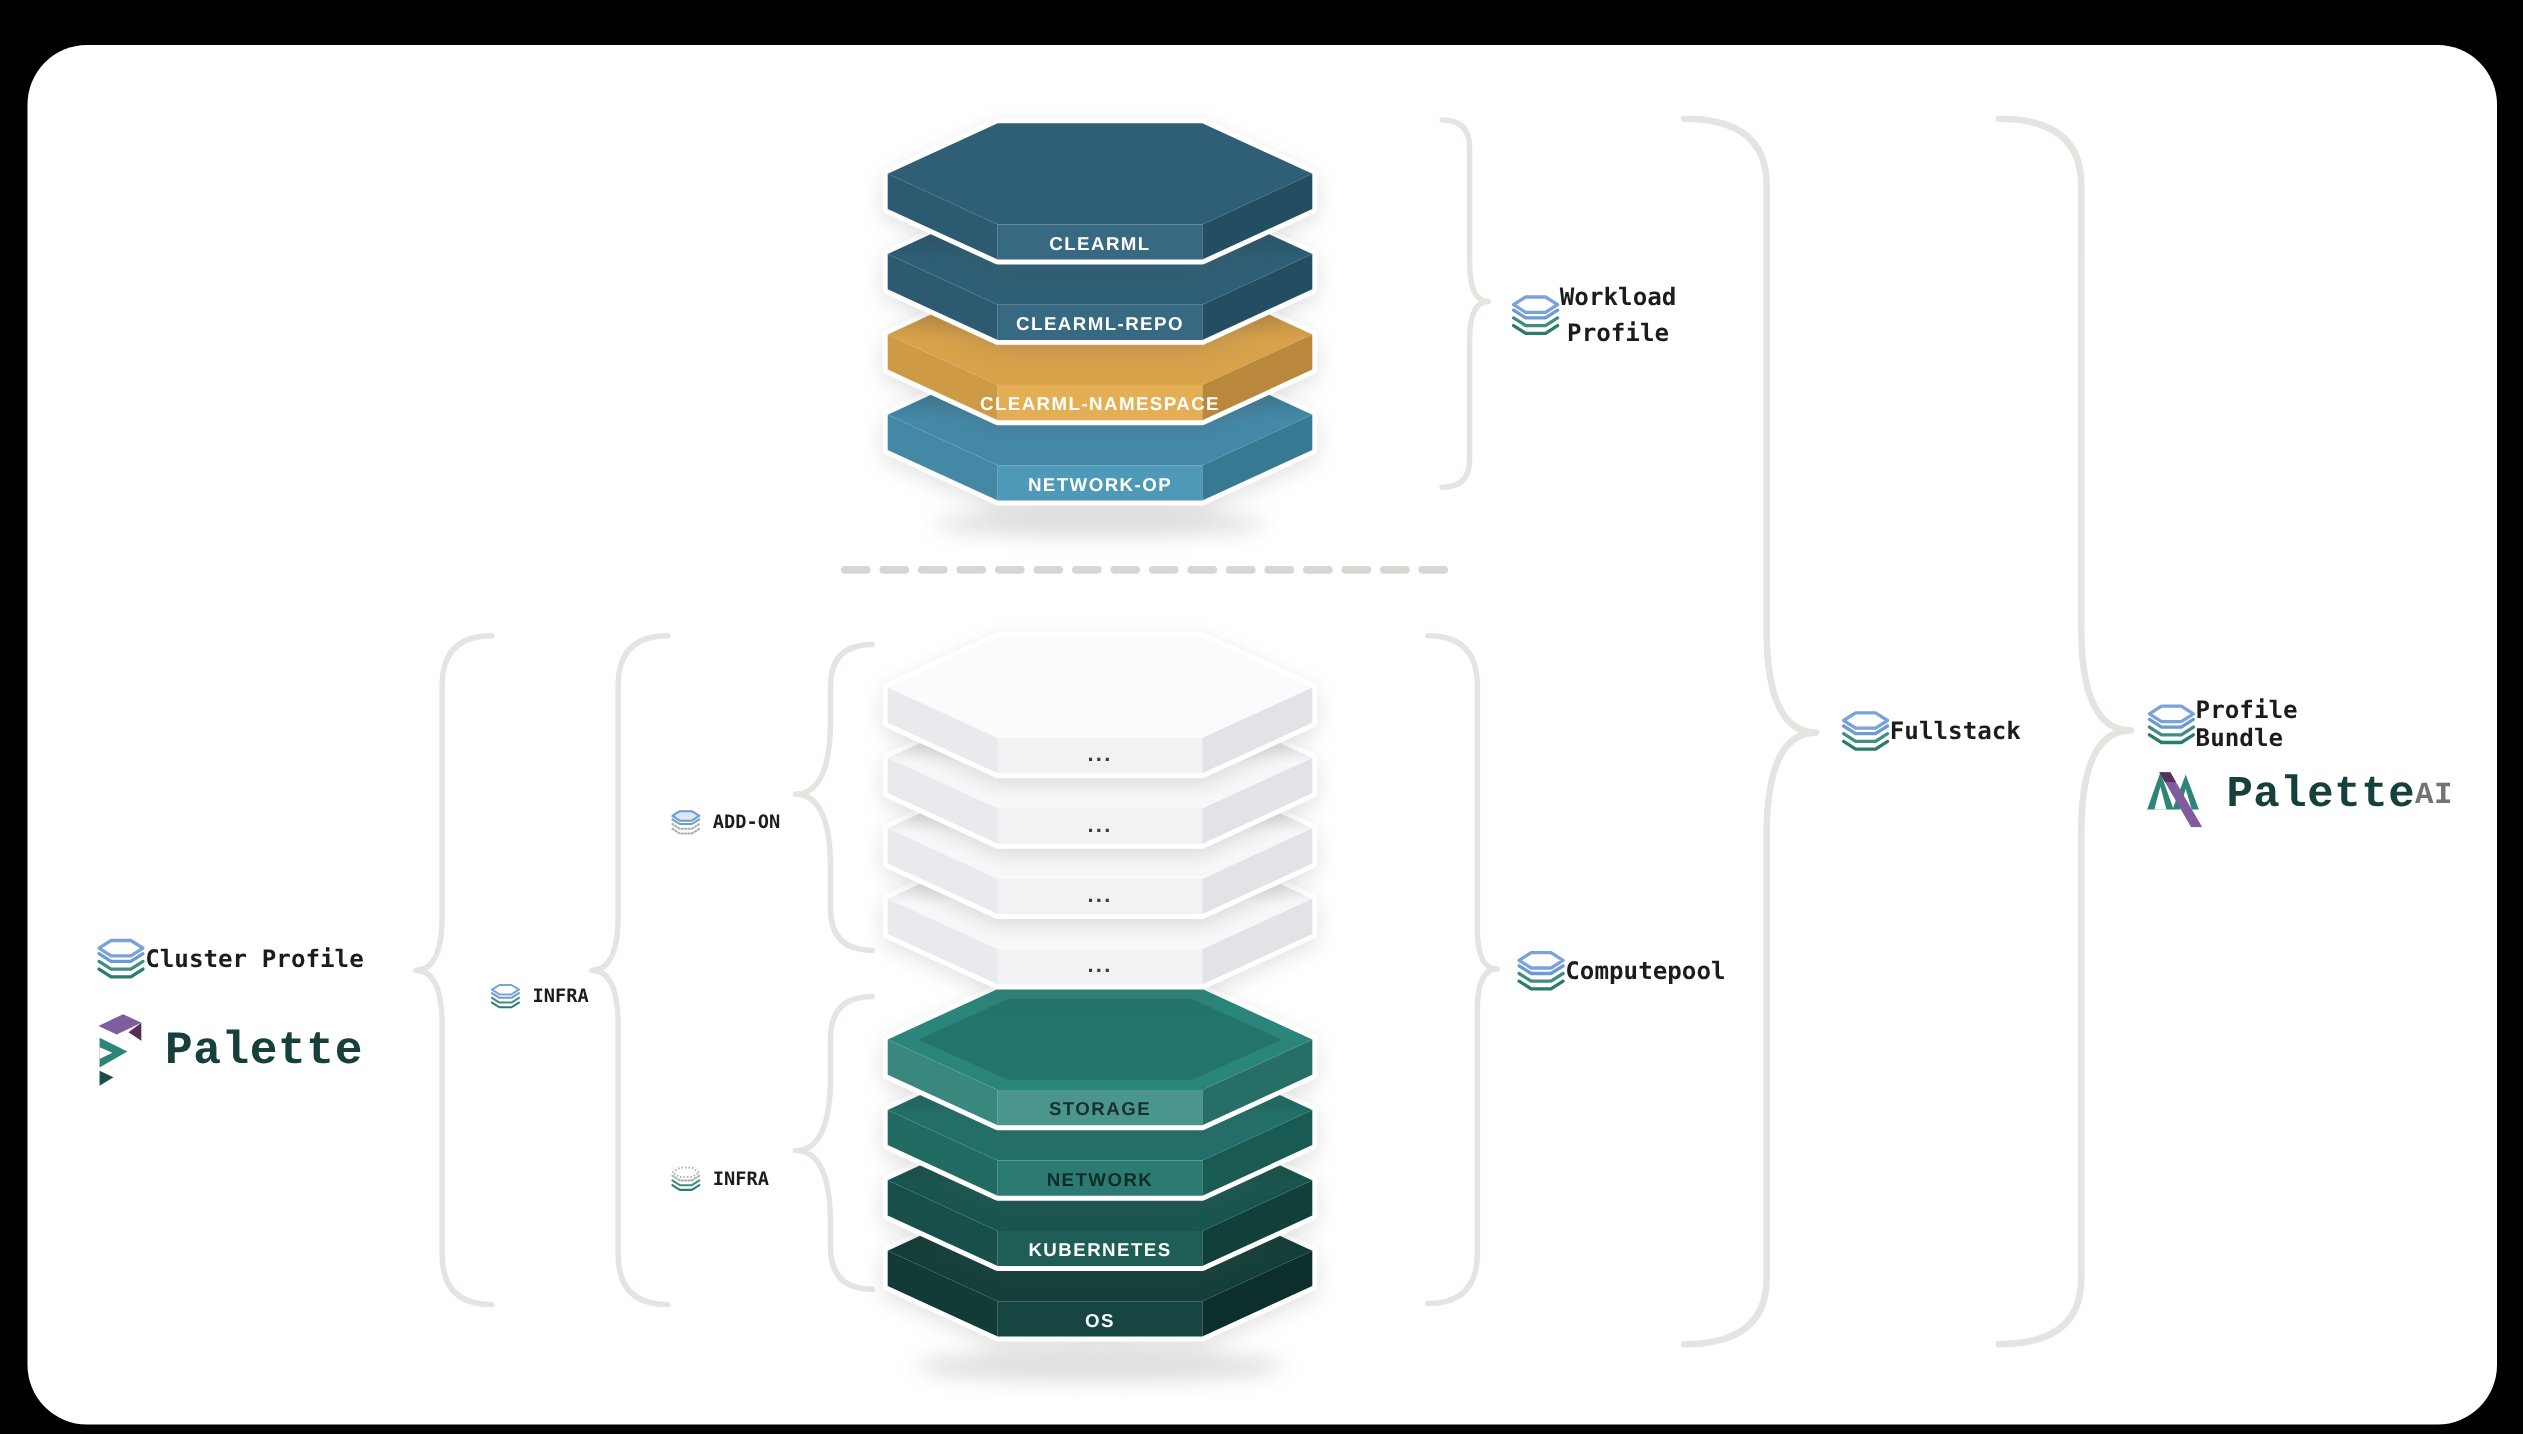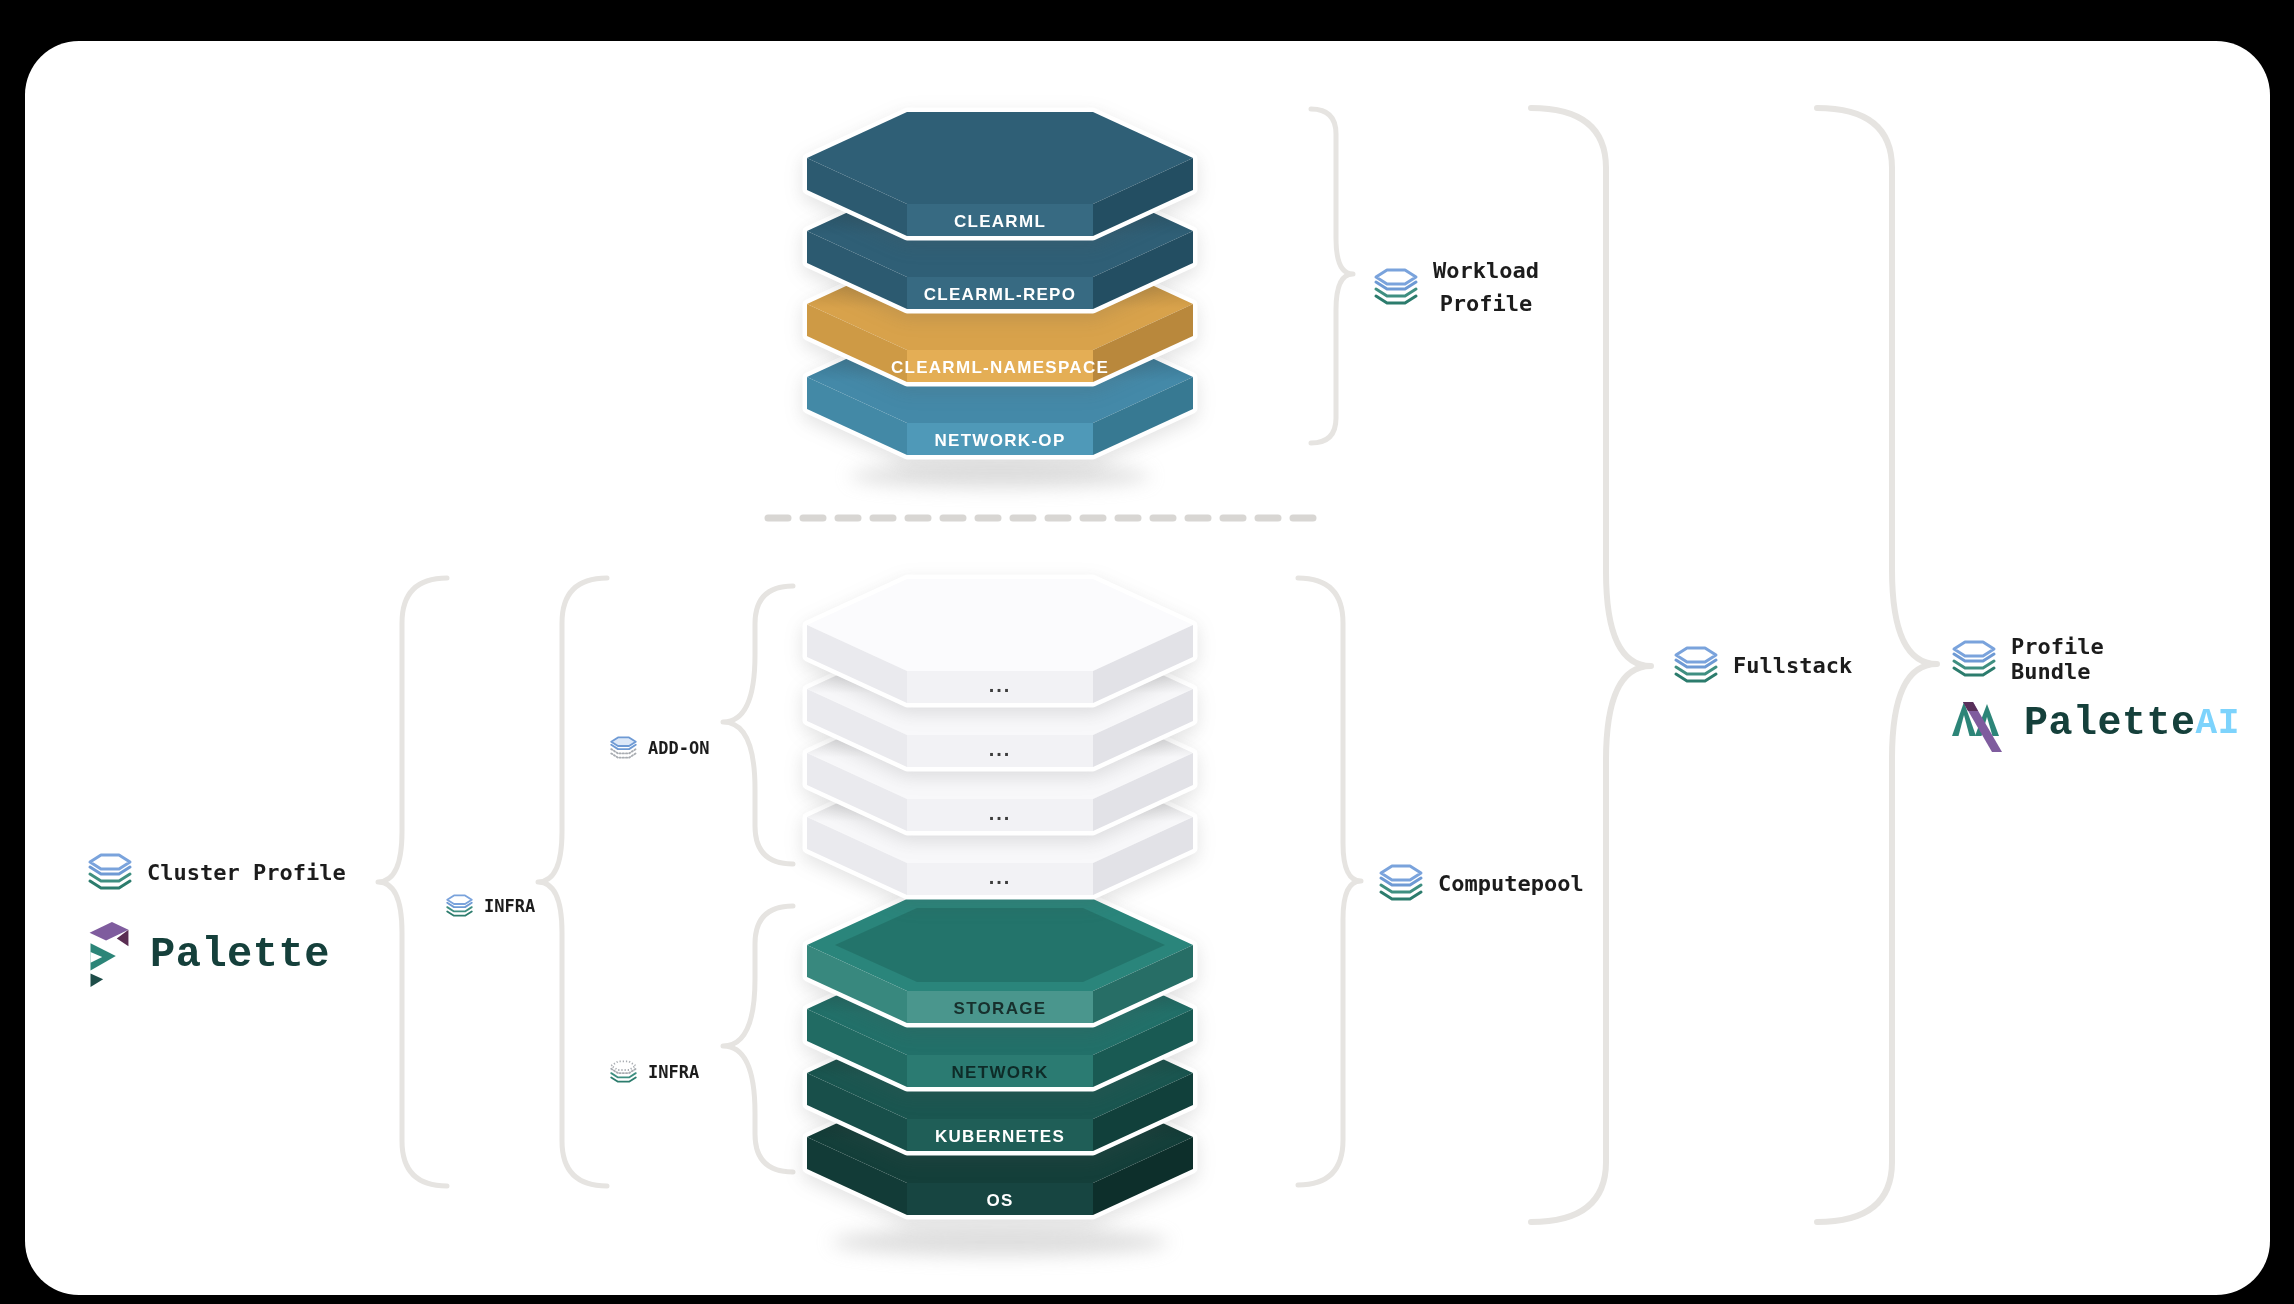--- a/index.html
+++ b/index.html
@@ -3,30 +3,30 @@
 <meta charset="utf-8">
 <style>
   html,body{margin:0;padding:0;background:#000;}
   body{width:2294px;height:1304px;position:relative;overflow:hidden;font-family:"DejaVu Sans Mono",monospace;}
   #root{position:absolute;left:0;top:16px;width:2030px;height:1304px;}
   .canvas{position:absolute;left:25px;top:25px;width:2245px;height:1254px;background:#ffffff;border-radius:54px;}
   #overlay{position:absolute;left:0;top:0;width:2294px;height:1304px;pointer-events:none;}
   .stack{position:absolute;width:386px;}
   .plate{position:absolute;left:0;filter:drop-shadow(0 6px 9px rgba(80,80,80,0.16));}
   .lbl{position:absolute;display:flex;align-items:center;color:#1c1c1c;font-weight:bold;}
-  .big{font-size:22px;gap:15px;}
+  .big{font-size:22px;}
   .small{font-size:17px;gap:11px;margin-top:27px;}
   .txt2{display:flex;flex-direction:column;align-items:center;line-height:33px;}
   .icn{display:flex;align-items:center;}
   .logo{position:absolute;display:flex;align-items:center;gap:18px;}
   .brand{font-family:Liberation Mono, monospace;font-weight:bold;letter-spacing:0.5px;}
   .brand.p1{font-size:42px;color:#15403B;}
   .ai-text{display:flex;align-items:center;}
   .brand.ai1{font-size:40px;color:#15403B;}
-  .brand.ai2{font-size:36px;color:#7dd3fc;}
+  .brand.ai2{font-size:28px;color:#737373;}
 </style>
 </head>
 <body>
 
 <div id="root">
   <div class="canvas"></div>
   <div id="overlay"><svg width="2294" height="1304" viewBox="0 0 2294 1304">
         <defs>
   <linearGradient id="shadeTop" x1="0" y1="0" x2="0" y2="1">
     <stop offset="0" stop-color="rgba(0,0,0,0.26)"></stop>

